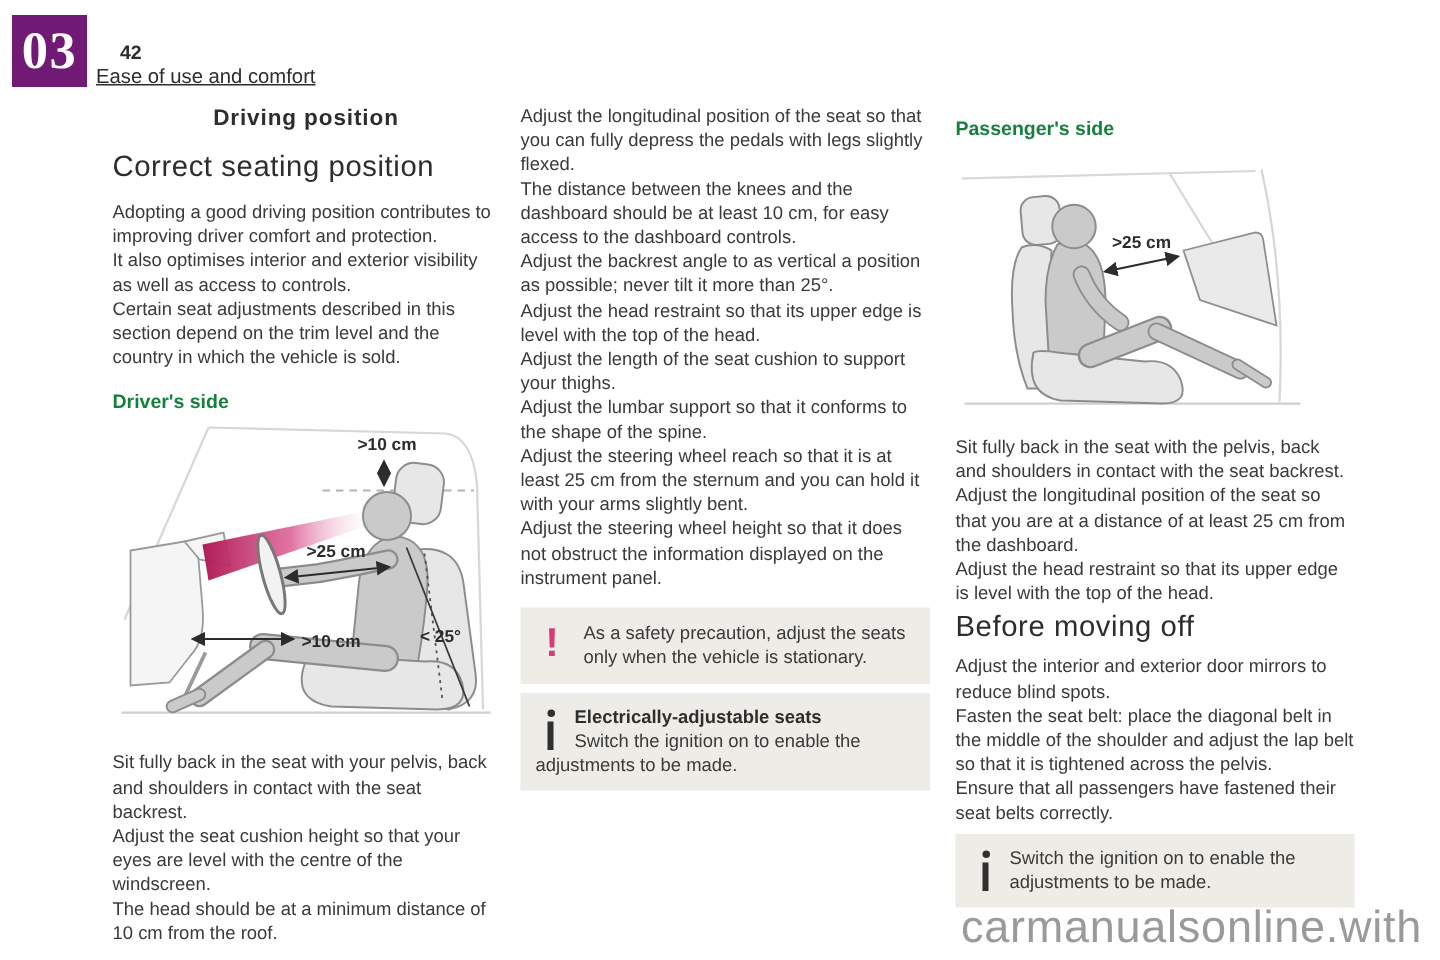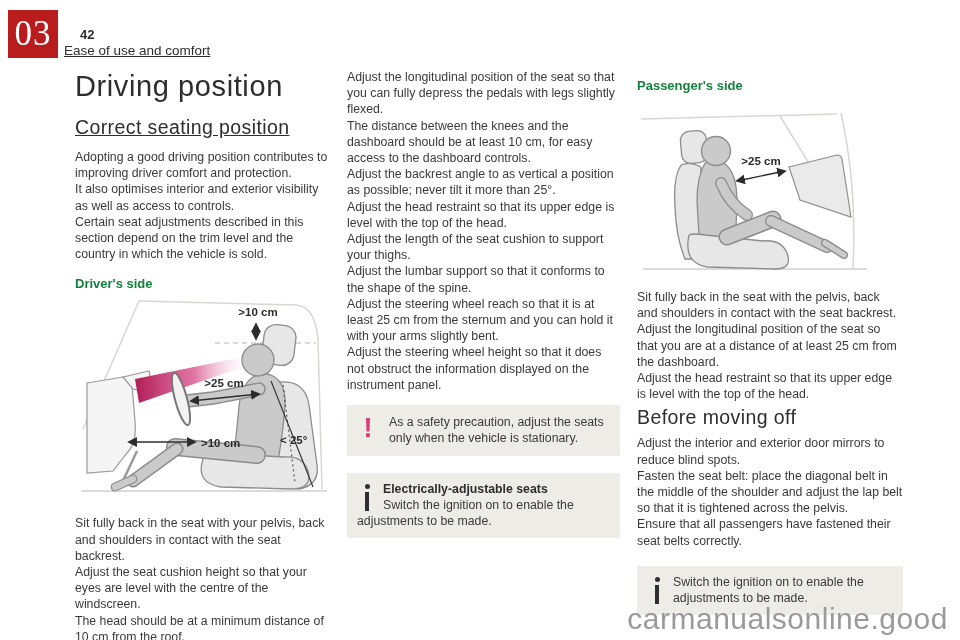--- a/index.html
+++ b/index.html
@@ -4,50 +4,50 @@
 <style>
   * { margin:0; padding:0; box-sizing:border-box; }
   html,body { background:#fff; }
   .page {
     position:relative; width:960px; height:640px; background:#fff; overflow:hidden;
     font-family:"Liberation Sans", sans-serif; color:#3a3a3a;
   }
   
   .chapter-box {
     position:absolute; left:8px; top:10px; width:50px; height:48px;
-    background:#b91c1c; color:#fff; display:flex; align-items:center; justify-content:center;
-    font-family:"Liberation Serif", serif; font-size:35px; font-weight:400; letter-spacing:1px;
+    background:#701a75; color:#fff; display:flex; align-items:center; justify-content:center;
+    font-family:"Liberation Serif", serif; font-size:35px; font-weight:700; letter-spacing:1px;
   }
   .page-num { position:absolute; left:80px; top:27px; font-size:13px; font-weight:bold; color:#2d2d2d; }
   .chapter-title { position:absolute; left:64px; top:43px; font-size:13.5px; color:#2d2d2d;text-decoration:underline; }
 
   .col { position:absolute; top:70px; }
   .col1 { left:75px;  width:258px; }
   .col2 { left:347px; width:273px; top:69px; }
   .col3 { left:637px; width:266px; }
 
-  h1.h1 { font-size:29px; font-weight:400; color:#2d2d2d; letter-spacing:0.6px; margin:0 0 13px 0; }
+  h1.h1 { font-size:15px; font-weight:700; color:#2d2d2d; letter-spacing:0.6px; margin:0 0 13px 0;text-align:center; }
   h2.h2 { font-size:19.5px; font-weight:400; color:#2d2d2d; letter-spacing:0.4px; margin:14px 0 0 0; }
   h3.h3 { font-size:13px; font-weight:bold; color:#15803d; margin:14px 0 6px 0; }
   p.body { font-size:12.3px; line-height:16.2px; color:#3a3a3a; white-space:pre-line; margin:0; }
-  .col1 h2.h2 { margin-top:0; margin-bottom:10px;text-decoration:underline; }
+  .col1 h2.h2 { margin-top:0; margin-bottom:10px; }
   .col1 p.after-fig { margin-top:16px; }
   .col3 h3.h3 { margin:8px 0 12px 0; }
   .col3 p.first { margin-top:12px; }
   .col3 h2.h2 { margin:4px 0 6px 0; }
 
   .warn-box, .note-box {
     background:#eeece7; padding:8px 12px 9px 10px; margin-top:12px;
   }
   .warn-box { display:flex; gap:10px; align-items:flex-start; }
   .warn-icon {
     font-size:27px; line-height:30px; font-weight:bold; color:#dc3a74; width:22px; text-align:center; flex:0 0 auto;
   }
   .warn-text { font-size:12.3px; line-height:16.4px; padding-top:1px; }
-  .note-box { margin-top:17px; overflow:hidden; }
+  .note-box { margin-top:6px; overflow:hidden; }
   .note-icon { float:left; width:26px; height:30px; padding-top:2px; }
   .note-icon .dot  { display:block; width:5px; height:5px; border-radius:50%; background:#2f2f2f; margin:1px 0 3px 8px; }
   .note-icon .stem { display:block; width:4px; height:19px; background:#2f2f2f; margin-left:8px; }
   .note-title { font-size:12.3px; line-height:16.2px; font-weight:bold; color:#2d2d2d; }
   .note-text  { font-size:12.3px; line-height:16.2px; }
 
   figure.diagram { margin:0; }
   svg text { font-family:"Liberation Sans", sans-serif; font-size:11.5px; font-weight:bold; fill:#2b2b2b; }
 
   .watermark {
@@ -220,14 +220,14 @@
 
     <div class="note-box">
       <div class="note-icon">
           <span class="dot"></span>
           <span class="stem"></span>
         </div>
       <div class="note-text">Switch the ignition on to enable the adjustments to be made.</div>
     </div>
   </div>
 
-  <div class="watermark">carmanualsonline.good</div>
+  <div class="watermark">carmanualsonline.with</div>
 </div>
 
 </body></html>

